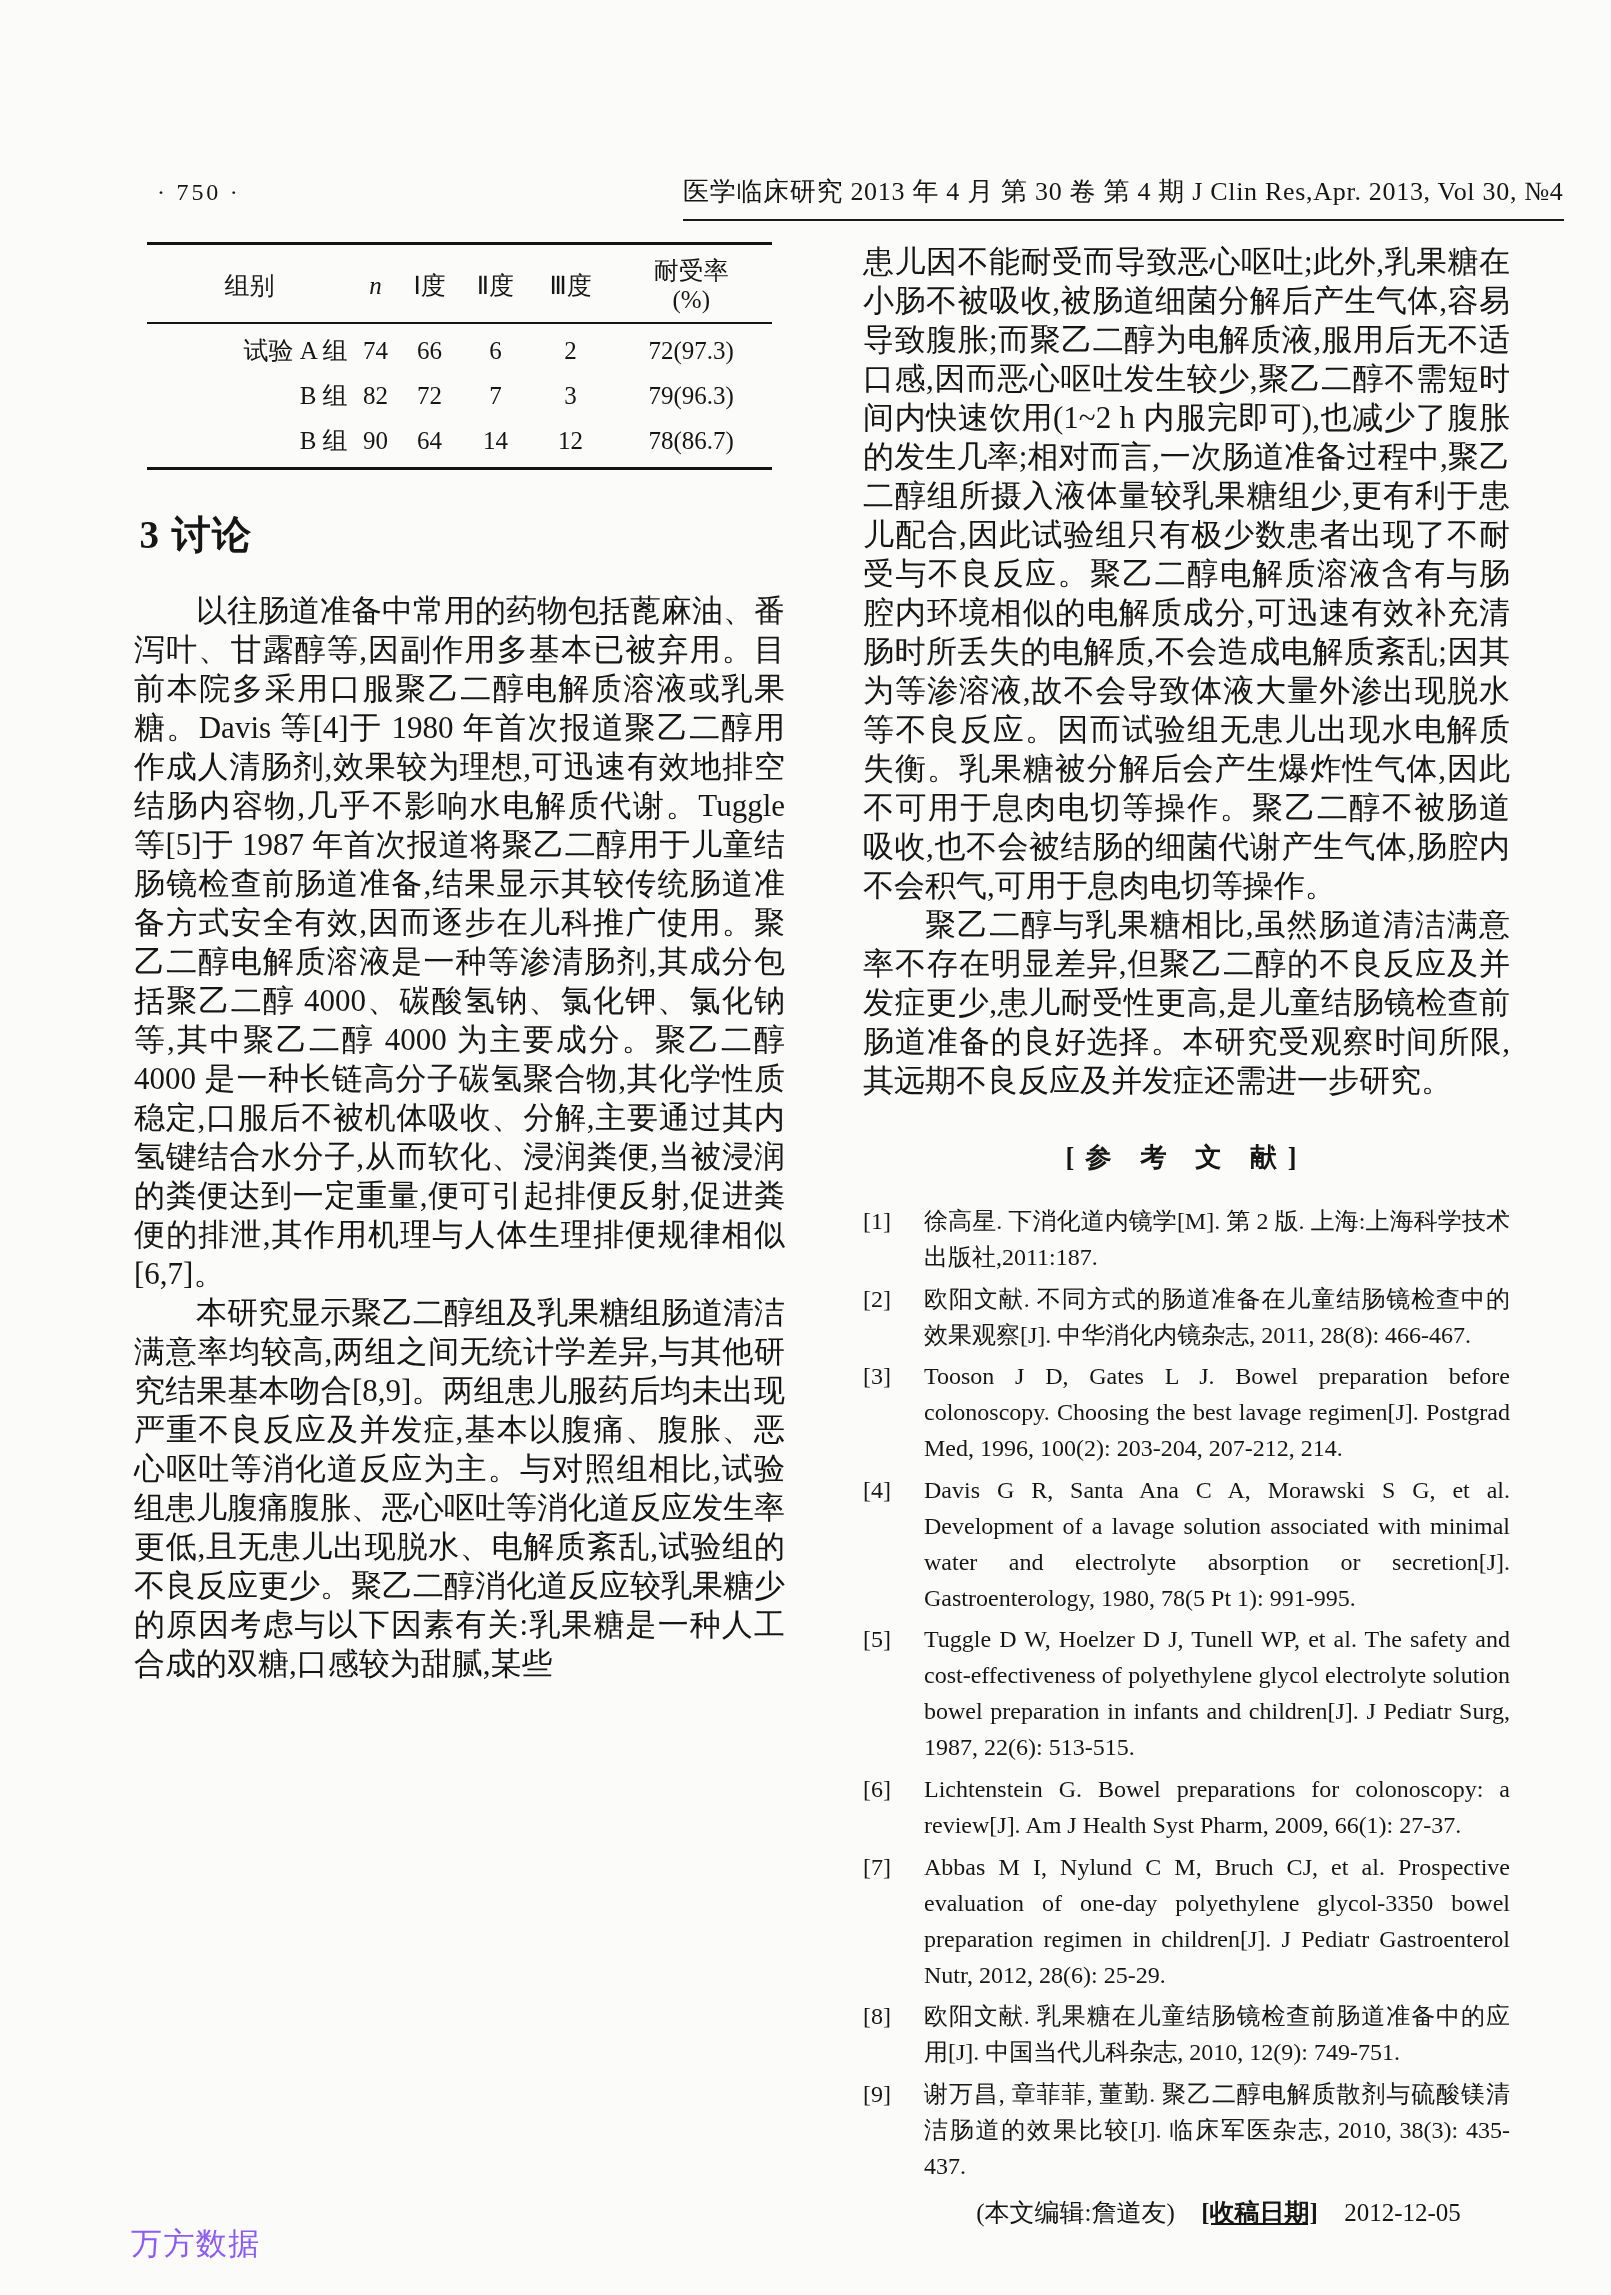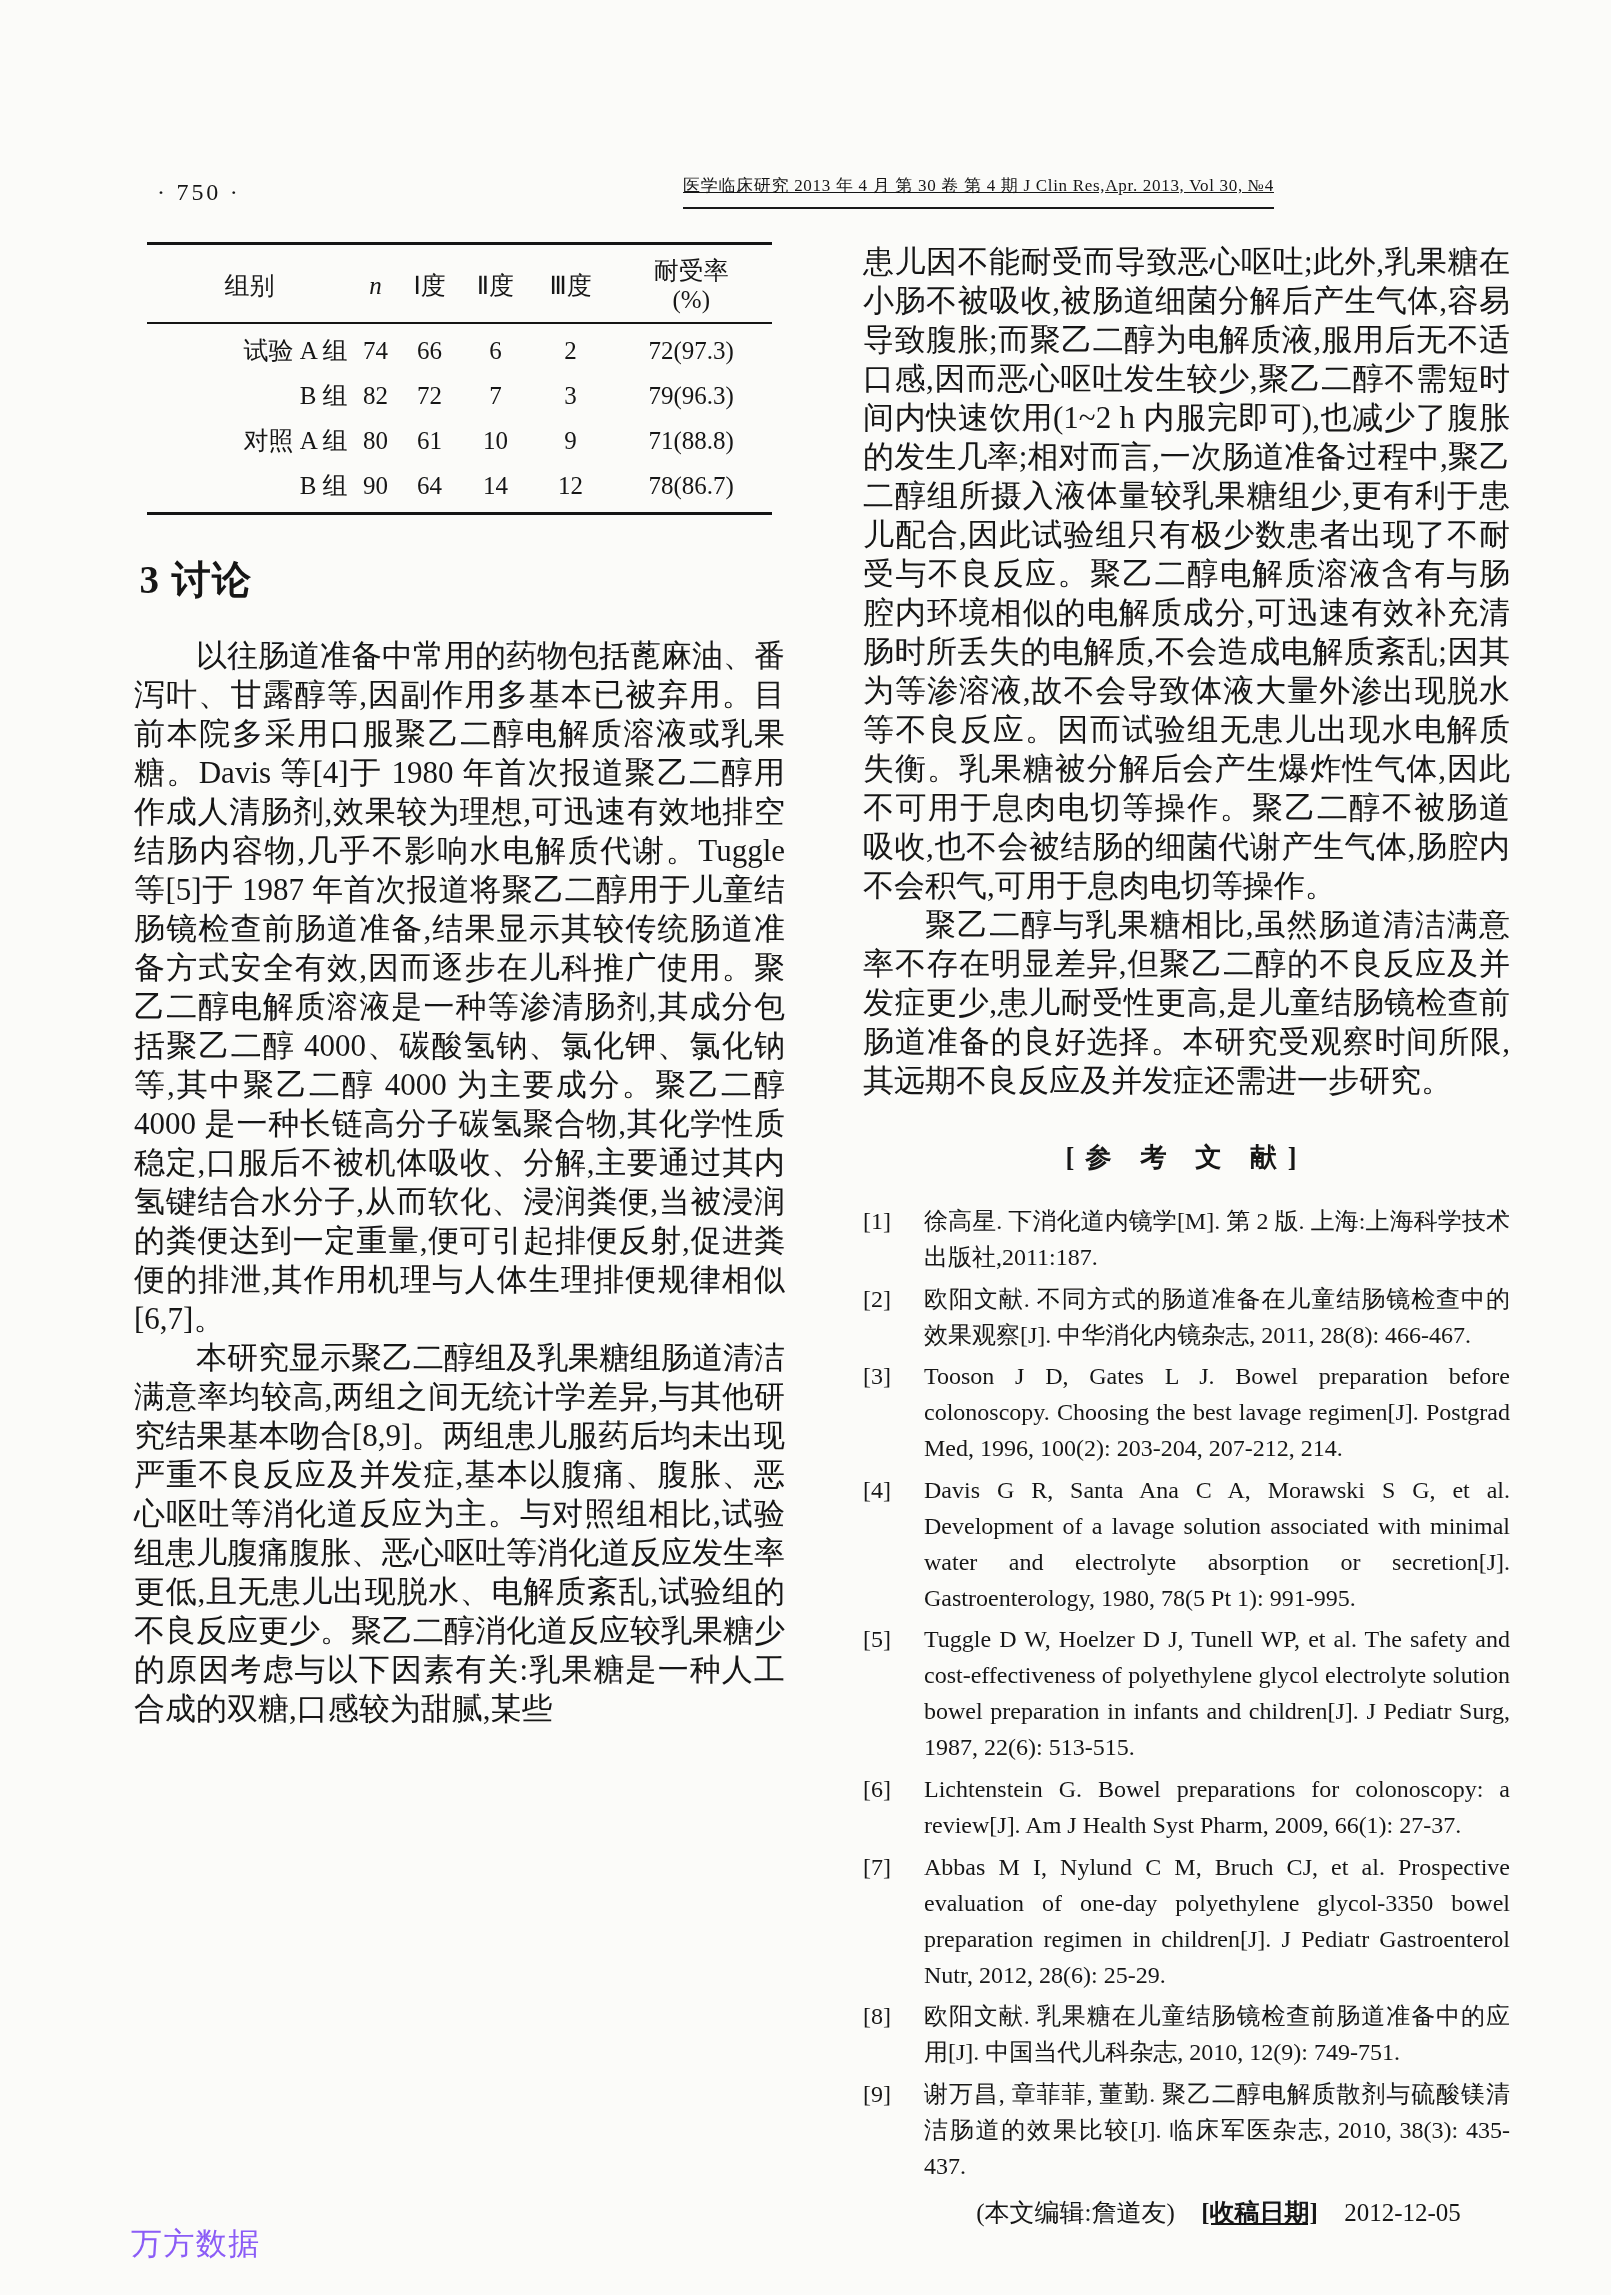--- a/index.html
+++ b/index.html
@@ -13,23 +13,23 @@
   }
   .page { position:relative; width:1611px; height:2295px;border-radius:12px; }
 
   
   .page-number {
     position:absolute; left:157px; top:179px;
     font-size:24px; letter-spacing:2.8px;
   }
   .journal-head {
     position:absolute; left:683px; top:174px;
-    font-size:17px; letter-spacing:0.7px;
+    font-size:26px; letter-spacing:0.7px;
     border-bottom:2.1px solid #191919;
-    padding-bottom:9.7px; white-space:nowrap;text-decoration:underline;
+    padding-bottom:9.7px; white-space:nowrap;
   }
 
   
   .col-left  { position:absolute; left:134px;  top:242px; width:651px; }
   .col-right { position:absabsolute; }
   .col-right { position:absolute; left:863px; top:242px; width:647px; }
 
   
   .table-block { width:100%; }
   .table-title {
@@ -124,28 +124,20 @@
           </tr>
           <tr>
             <td class="group">B 组</td>
             <td>82</td>
             <td>72</td>
             <td>7</td>
             <td>3</td>
             <td>79(96.3)</td>
           </tr>
           <tr>
-            <td class="group">对照 A 组</td>
-            <td>80</td>
-            <td>61</td>
-            <td>10</td>
-            <td>9</td>
-            <td>71(88.8)</td>
-          </tr>
-          <tr>
             <td class="group">B 组</td>
             <td>90</td>
             <td>64</td>
             <td>14</td>
             <td>12</td>
             <td>78(86.7)</td>
           </tr>
         </tbody>
       </table>
     </div>

